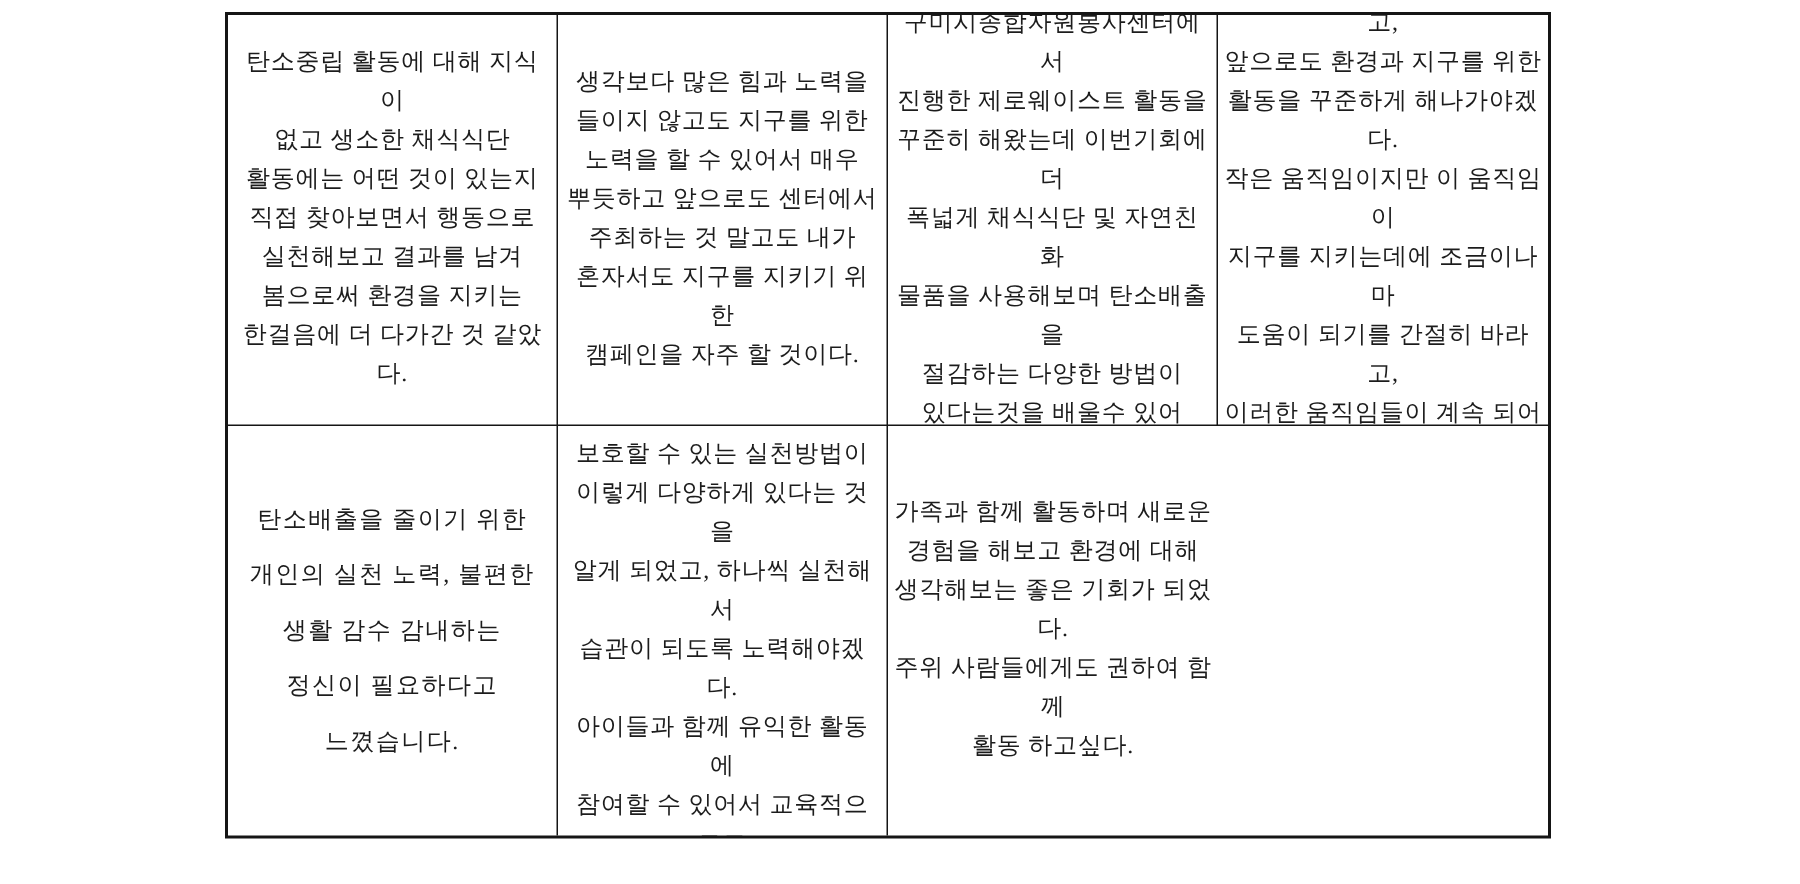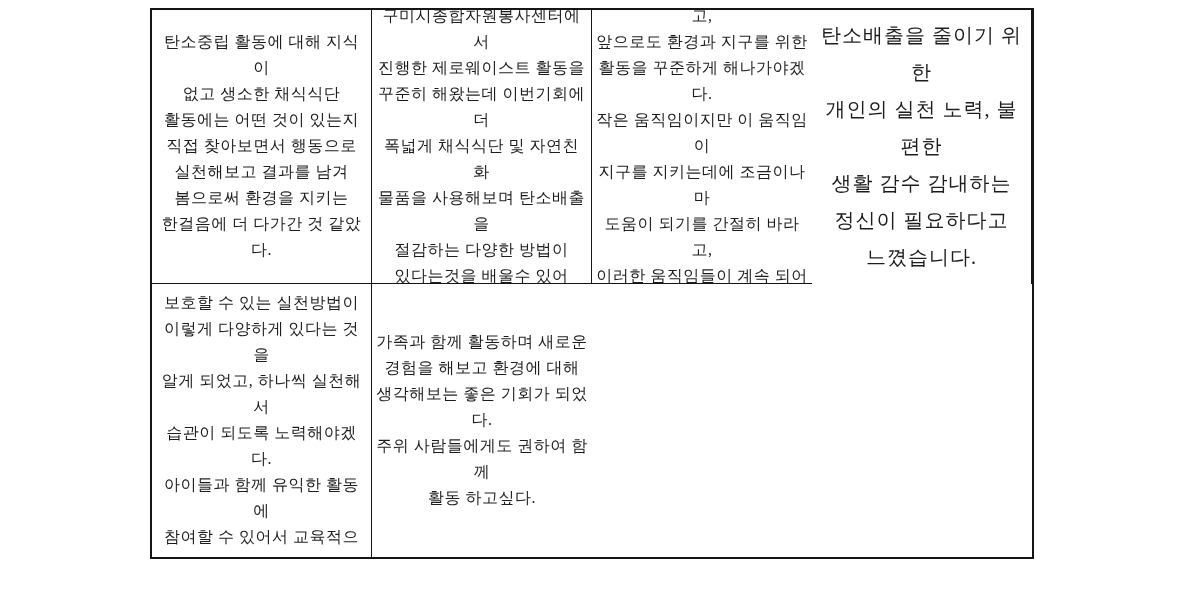--- a/index.html
+++ b/index.html
@@ -42,40 +42,49 @@
   .cell.last-col { border-right: none; }
   .cell.last-row { border-bottom: none; }
   .cell-text {
     white-space: pre-line;
     font-size: 16px;
     line-height: 26px;
     color: #1c1c1c;
     letter-spacing: 0.5px;
   }
   .cell.big .cell-text {
-    font-size: 20px;
+    font-size: 16px;
     line-height: 37px;
     letter-spacing: 1px;
     font-family: Liberation Serif, serif;
   }
 </style>
 </head>
 <body>
 
 <div class="doc">
   <div class="feedback-table">
 
     <div class="cell">
       <div class="cell-text">탄소중립 활동에 대해 지식이
 없고 생소한 채식식단
 활동에는 어떤 것이 있는지
 직접 찾아보면서 행동으로
 실천해보고 결과를 남겨
 봄으로써 환경을 지키는
 한걸음에 더 다가간 것 같았다.</div>
+    </div>
+    <div class="cell">
+      <div class="cell-text">생각보다 많은 힘과 노력을
+들이지 않고도 지구를 위한
+노력을 할 수 있어서 매우
+뿌듯하고 앞으로도 센터에서
+주최하는 것 말고도 내가
+혼자서도 지구를 지키기 위한
+캠페인을 자주 할 것이다.</div>
     </div>
     <div class="cell">
       <div class="cell-text">올해
 구미시종합자원봉사센터에서
 진행한 제로웨이스트 활동을
 꾸준히 해왔는데 이번기회에 더
 폭넓게 채식식단 및 자연친화
 물품을 사용해보며 탄소배출을
 절감하는 다양한 방법이
 있다는것을 배울수 있어

